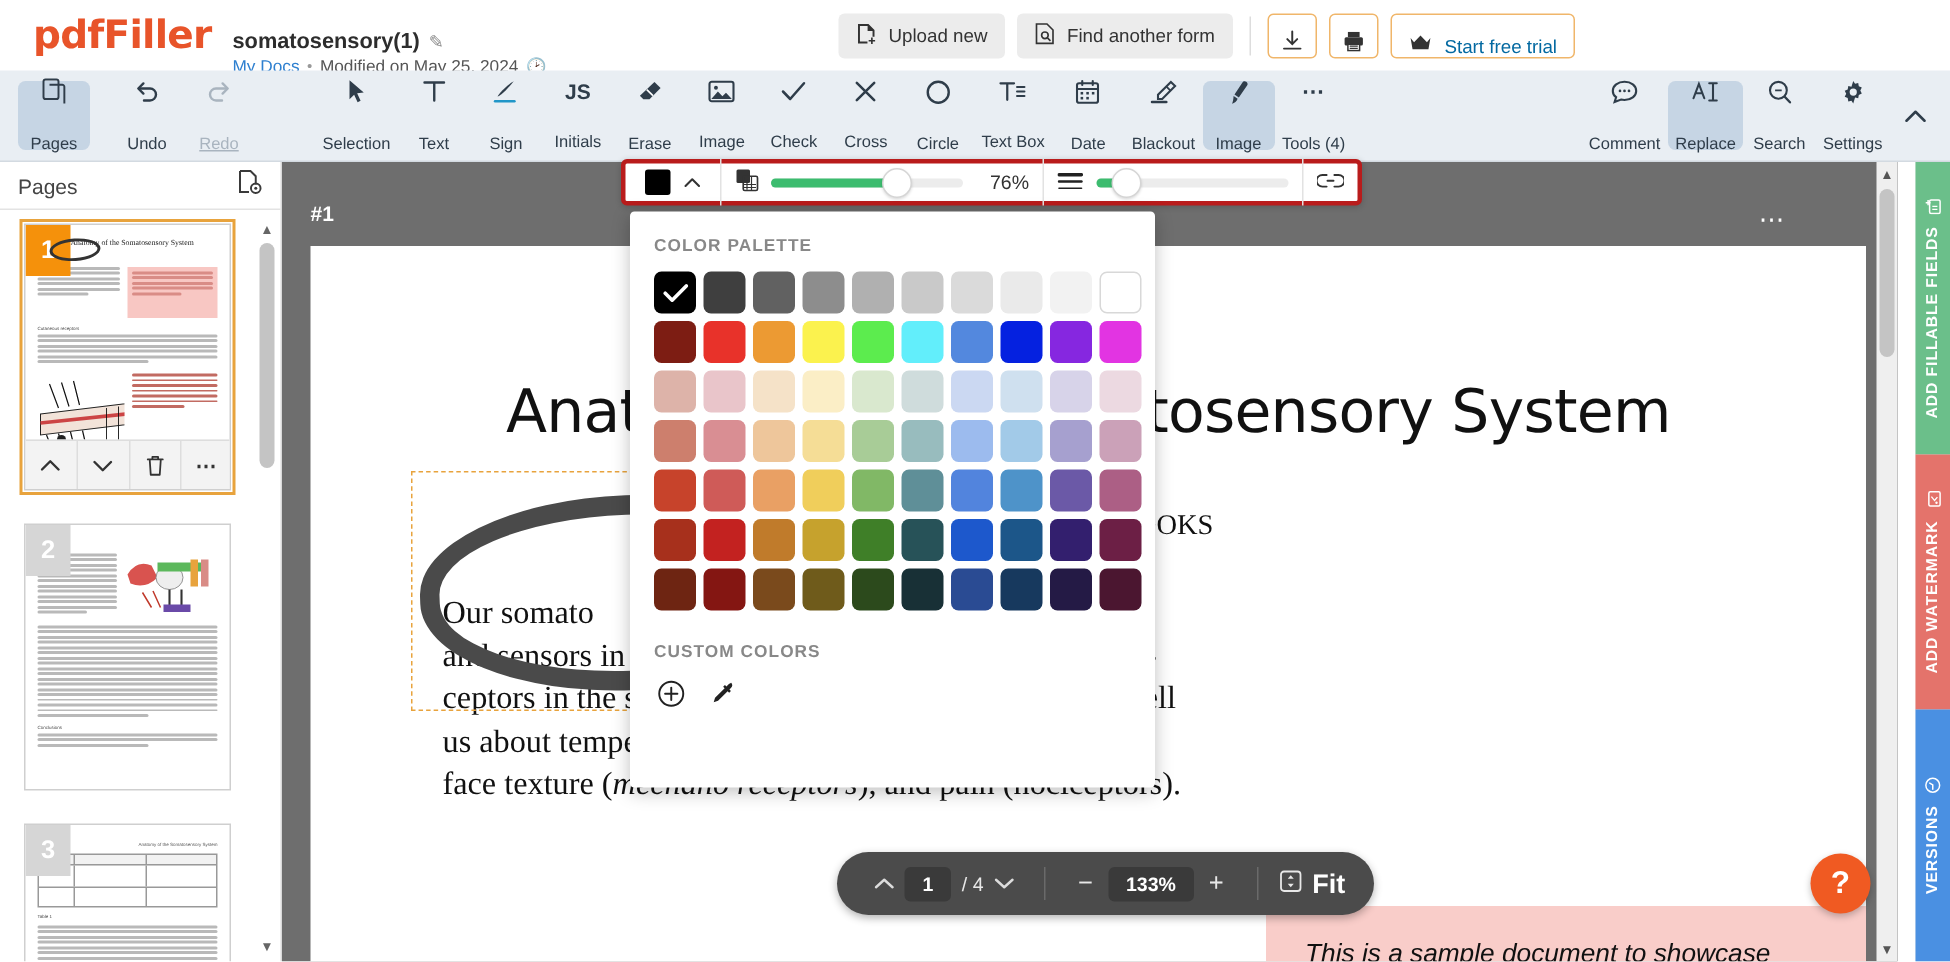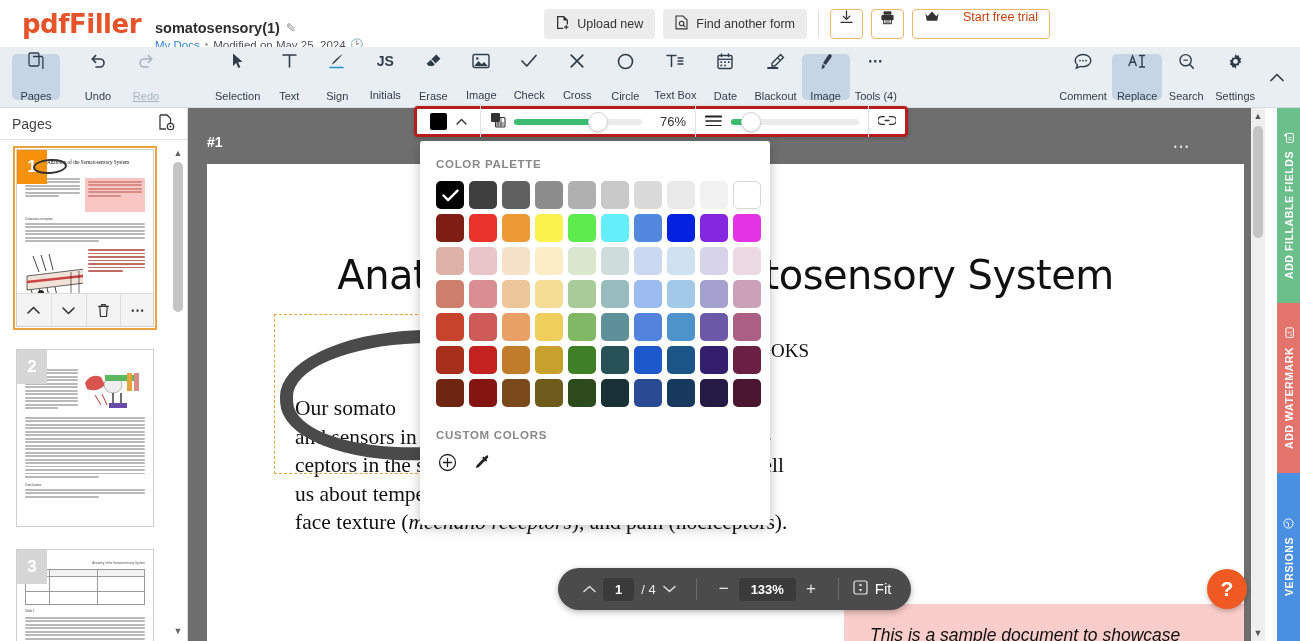--- a/index.html
+++ b/index.html
@@ -31,22 +31,22 @@
 
   .hdr-right { margin-left: auto; display: flex; align-items: center; gap: 8px; margin-right: 14px; }
   .btn-gray {
     background: #ececec; border: none; border-radius: 4px; height: 30px;
     display: flex; align-items: center; gap: 7px; padding: 0 12px;
     font-size: 12.5px; color: #333; cursor: pointer;
   }
   .vdiv { width: 1px; height: 26px; background: #ddd; margin: 0 3px; }
   .btn-oline {
     background: #fff; border: 1px solid #F0B66A; border-radius: 4px; height: 30px;
-    display: flex; align-items: flex-start; justify-content: center; gap: 23px; padding: 0 11px;
-    font-size: 12.5px; color: #c2410c; cursor: pointer;
+    display: flex; align-items: flex-end; justify-content: center; gap: 8px; padding: 0 11px;
+    font-size: 12.5px; color: #0369a1; cursor: pointer;
   }
   .btn-oline.sq { width: 33px; padding: 0; }
   .btn-done {
     background: #F5910B; border: none; border-radius: 4px; height: 31px;
     display: flex; align-items: center; gap: 8px; padding: 0 24px;
     font-size: 13px; font-weight: bold; color: #fff; cursor: pointer; letter-spacing: .3px;
   }
 
   
   .toolbar {
@@ -227,21 +227,21 @@
     position: absolute; left: 558px; top: 568px; height: 42px; z-index: 50;
     background: #4b4b4b; border-radius: 21px; display: flex; align-items: center;
     padding: 0 9px; color: #fff; box-shadow: 0 2px 6px rgba(0,0,0,.3);
   }
   .pn-seg { display: flex; align-items: center; padding: 0 8px; }
   .pn-div { width: 1px; height: 22px; background: #6a6a6a; margin: 0 4px; }
   .pn-ic { width: 28px; height: 28px; display:flex;align-items:center;justify-content:center; font-size: 13px; cursor: pointer; color: #dcdcdc;}
   .pn-box { background: #3a3a3a; border-radius: 4px; padding: 4px 12px; font-size: 13px; font-weight: bold; }
   .pn-total { font-size: 13px; margin-left: 7px; color: #e8e8e8; }
   .pn-minus, .pn-plus { font-size: 17px; padding: 0 10px; cursor: pointer; color: #e8e8e8;}
-  .pn-fit { display:flex; align-items:flex-start; gap: 7px; padding: 0 10px; cursor: pointer; font-size: 15px;}
+  .pn-fit { display:flex; align-items:flex-end; gap: 7px; padding: 0 10px; cursor: pointer; font-size: 18px; font-weight: bold;}
 
   
   .help {
     position: absolute; left: 1207px; top: 569px; width: 40px; height: 40px; border-radius: 50%;
     background: #F05A22; color: #fff; font-size: 21px; font-weight: bold;
     display: flex; align-items: center; justify-content: center; cursor: pointer; z-index: 55;
     box-shadow: 0 2px 5px rgba(0,0,0,.25);
   }
 
   

